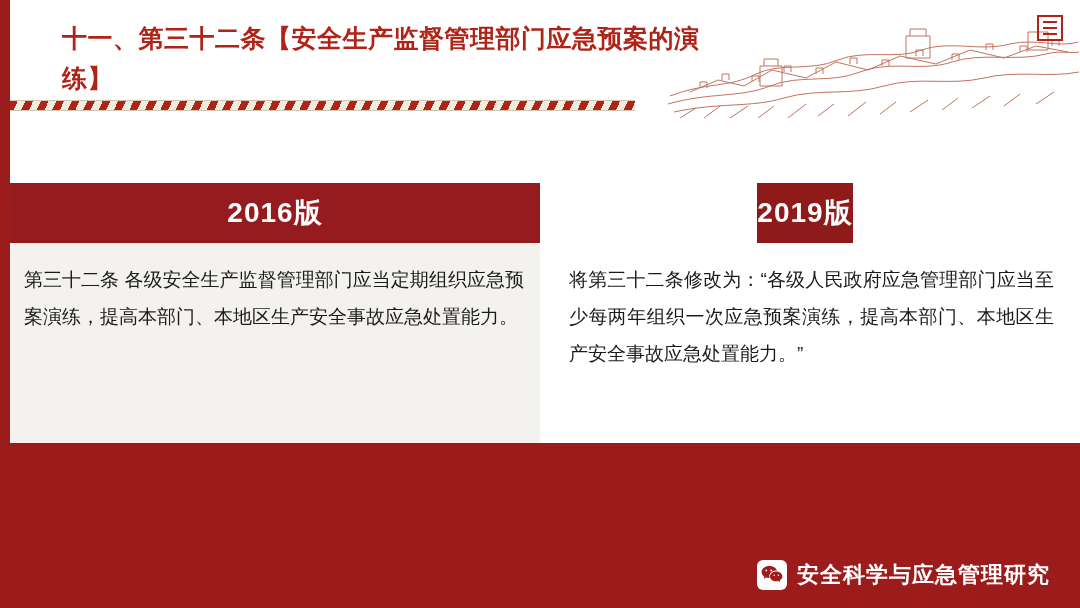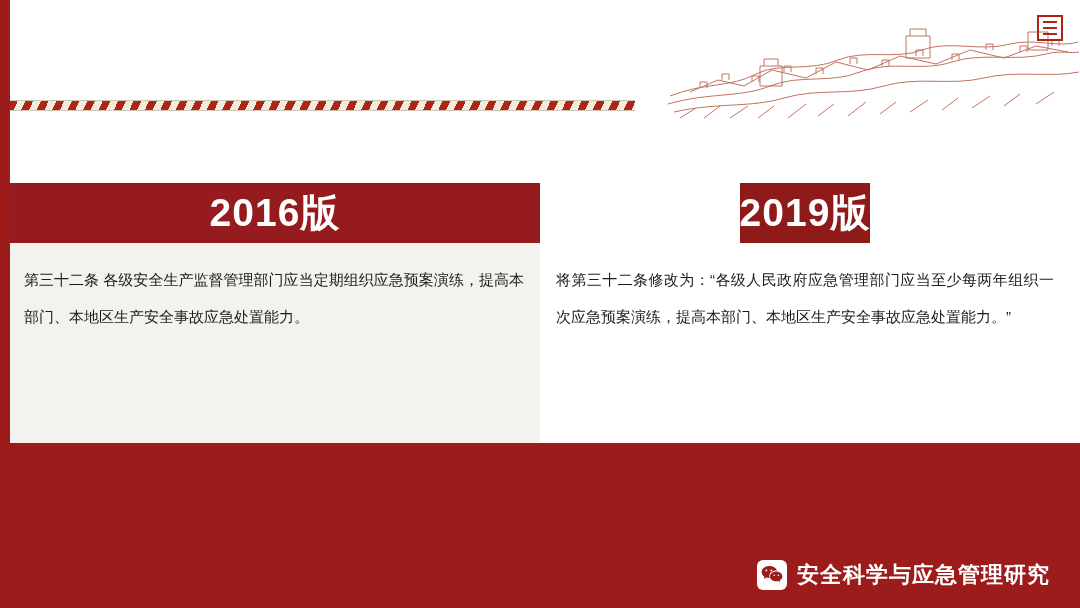--- a/index.html
+++ b/index.html
@@ -111,21 +111,21 @@
     display: flex;
     flex-direction: column;
   }
   .col-left  { width: 530px; }
   .col-right { width: 530px; align-items: center; }
 
   .col-head {
     height: 60px;
     background: #951b1f;
     color: #ffffff;
-    font-size: 39px;
+    font-size: 28px;
     font-weight: bold;
     display: flex;
     align-items: center;
     justify-content: center;
     letter-spacing: 1px;
   }
   .col-head.right { background: #8f1a1a; }
 
   .col-sep {
     position: absolute;
@@ -135,28 +135,28 @@
     height: 60px;
     background: #ffffff;
     z-index: 3;
   }
 
   .col-body {
     flex: 1;
     background: #f4f2ee;
     padding: 18px 16px 10px 14px;
     box-sizing: border-box;
-    font-size: 15px;
+    font-size: 19px;
     line-height: 37px;
     color: #1b1b1b;
     text-align: justify;
   }
   .col-body.right {
     background: #ffffff;
-    padding-left: 16px;
+    padding-left: 29px;
   }
 
   
   .lower-block {
     position: absolute;
     left: 0;
     top: 443px;
     width: 1080px;
     height: 165px;
     background: #9c1b1b;
@@ -199,20 +199,21 @@
 </style>
 </head>
 <body>
 
 <div class="slide">
 
   <div class="left-bar"></div>
 
   <div class="header">
 
+    <div class="header-title">十一、第三十二条【安全生产监督管理部门应急预案的演练】</div>
 
     <div class="title-rule"></div>
 
     <div class="header-art">
       <svg width="420" height="122" viewBox="0 0 420 122" xmlns="http://www.w3.org/2000/svg">
         <g stroke="#b55a42" stroke-width="1" fill="none" opacity="0.85">
 
           <path d="M10 96 C 45 82, 70 88, 96 74 C 120 62, 150 72, 178 60 C 205 49, 236 60, 262 50 C 290 40, 320 52, 350 44 C 375 38, 400 48, 418 42"></path>
           <path d="M8 104 C 50 92, 80 98, 110 86 C 140 74, 170 84, 200 72 C 232 60, 262 72, 292 62 C 322 52, 356 62, 386 54 C 400 50, 412 54, 419 52"></path>
           <path d="M14 112 C 60 102, 90 108, 124 98 C 158 88, 190 96, 224 86 C 258 76, 290 86, 324 78 C 356 70, 390 78, 419 72"></path>

